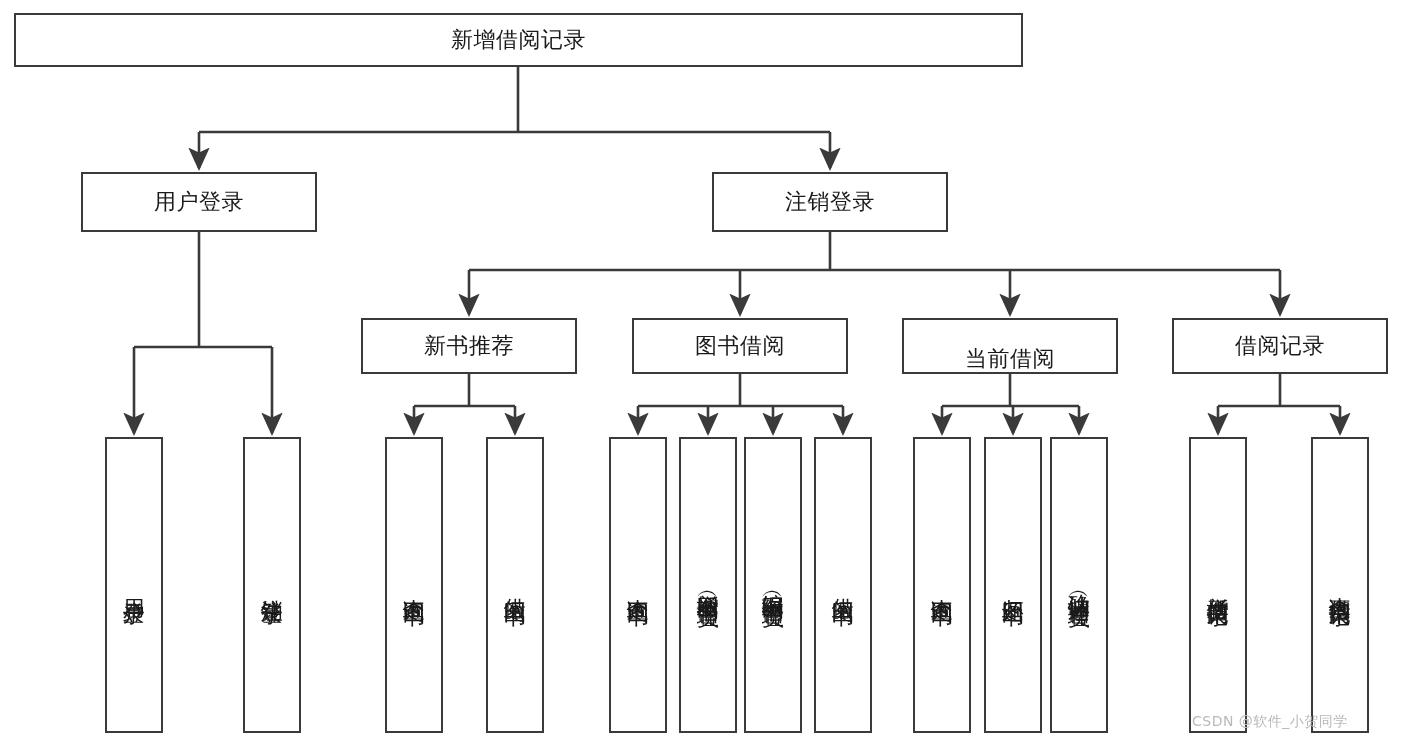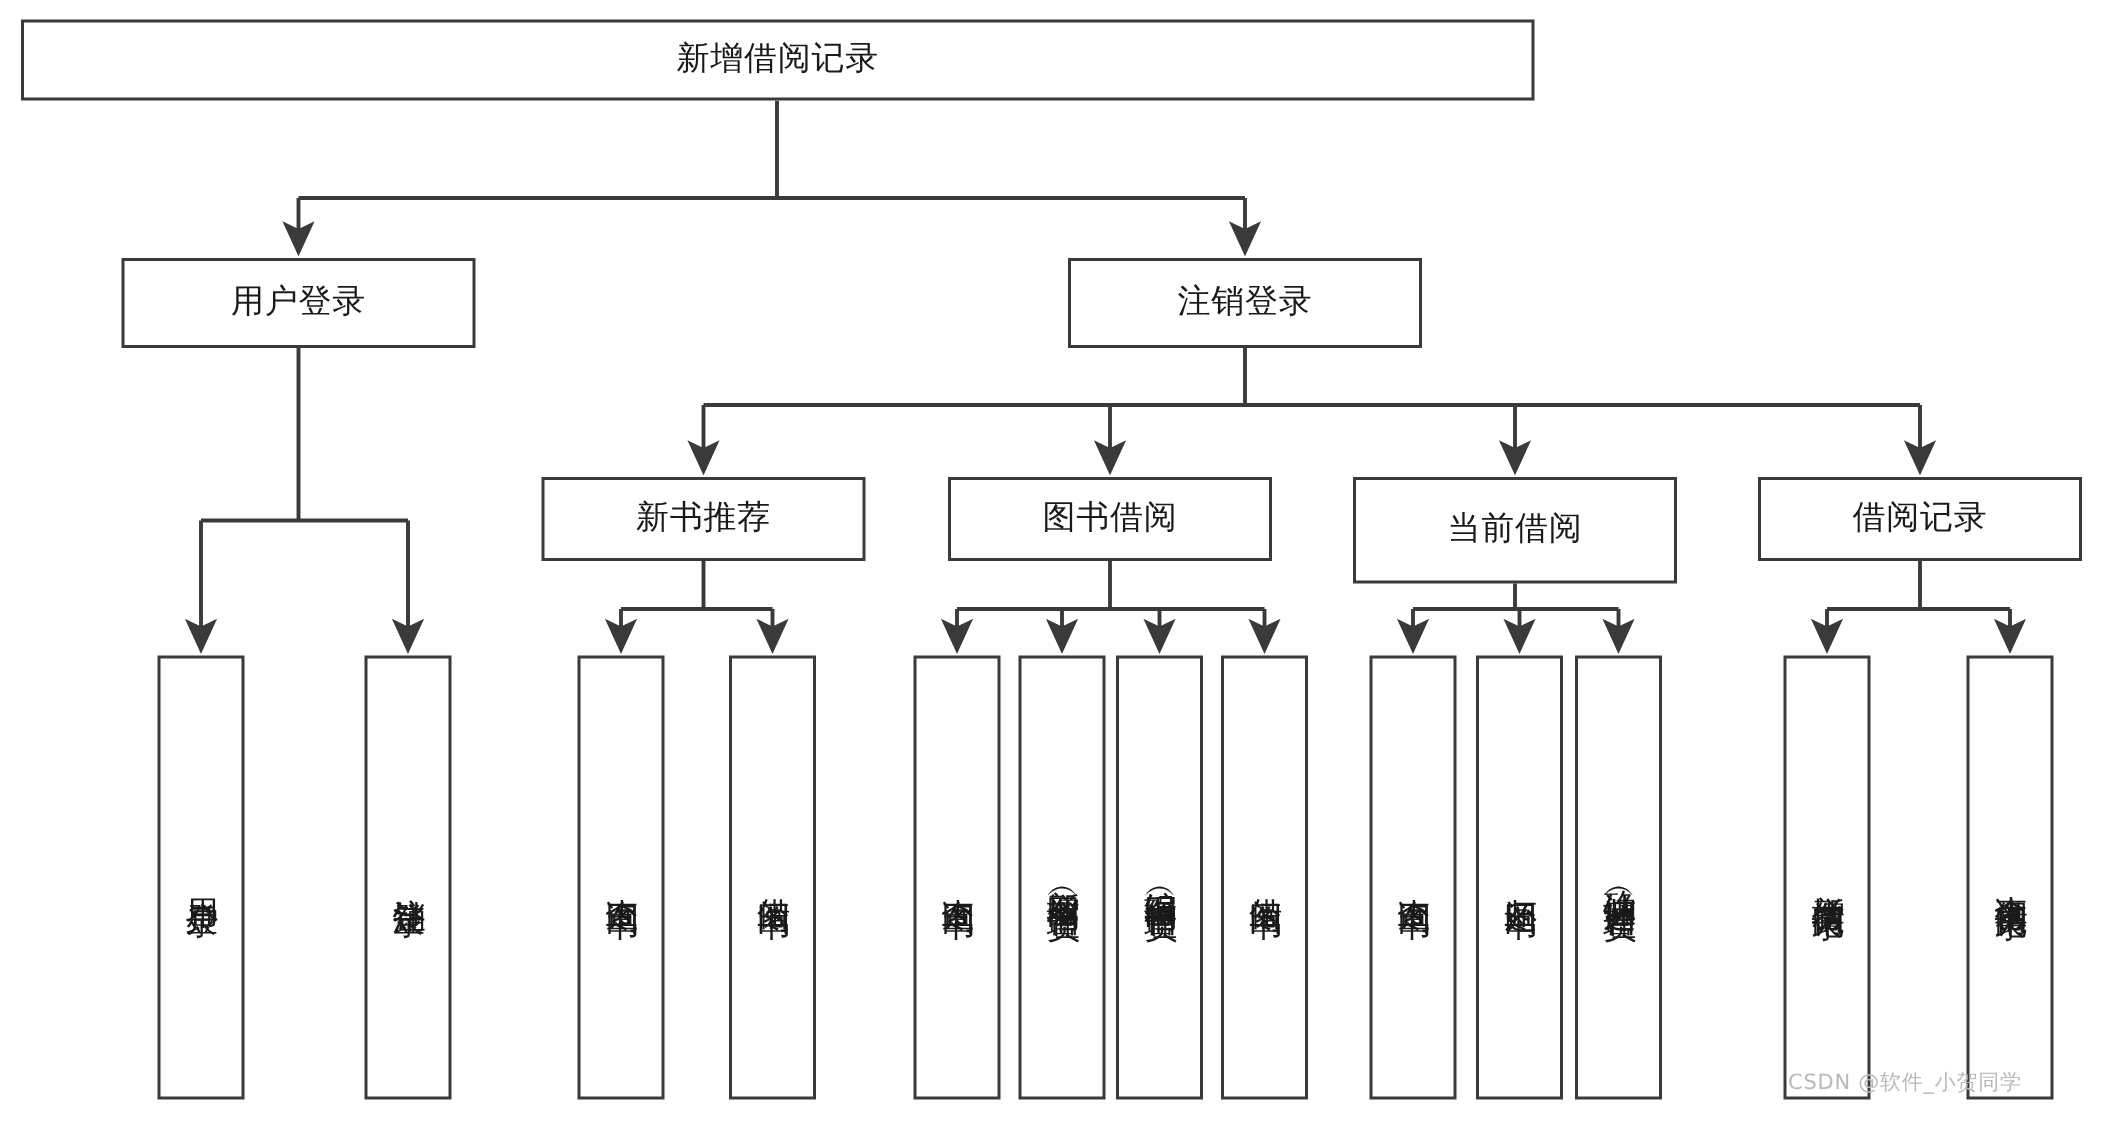--- a/index.html
+++ b/index.html
@@ -131,21 +131,21 @@
   <div class="node horiz" style="left:712px; top:172px; width:236px; height:60px;">
     <span>注销登录</span>
   </div>
 
   <div class="node horiz" style="left:361px; top:318px; width:216px; height:56px;">
     <span>新书推荐</span>
   </div>
   <div class="node horiz" style="left:632px; top:318px; width:216px; height:56px;">
     <span>图书借阅</span>
   </div>
-  <div class="node horiz" style="left:902px; top:318px; width:216px; height:71px;">
+  <div class="node horiz" style="left:902px; top:318px; width:216px; height:56px;align-items:flex-end;">
     <span>当前借阅</span>
   </div>
   <div class="node horiz" style="left:1172px; top:318px; width:216px; height:56px;">
     <span>借阅记录</span>
   </div>
 
   <div class="node vert" style="left:105px; top:437px; width:58px; height:296px;">
     <span class="vtext">用户登录</span>
   </div>
   <div class="node vert" style="left:243px; top:437px; width:58px; height:296px;">

